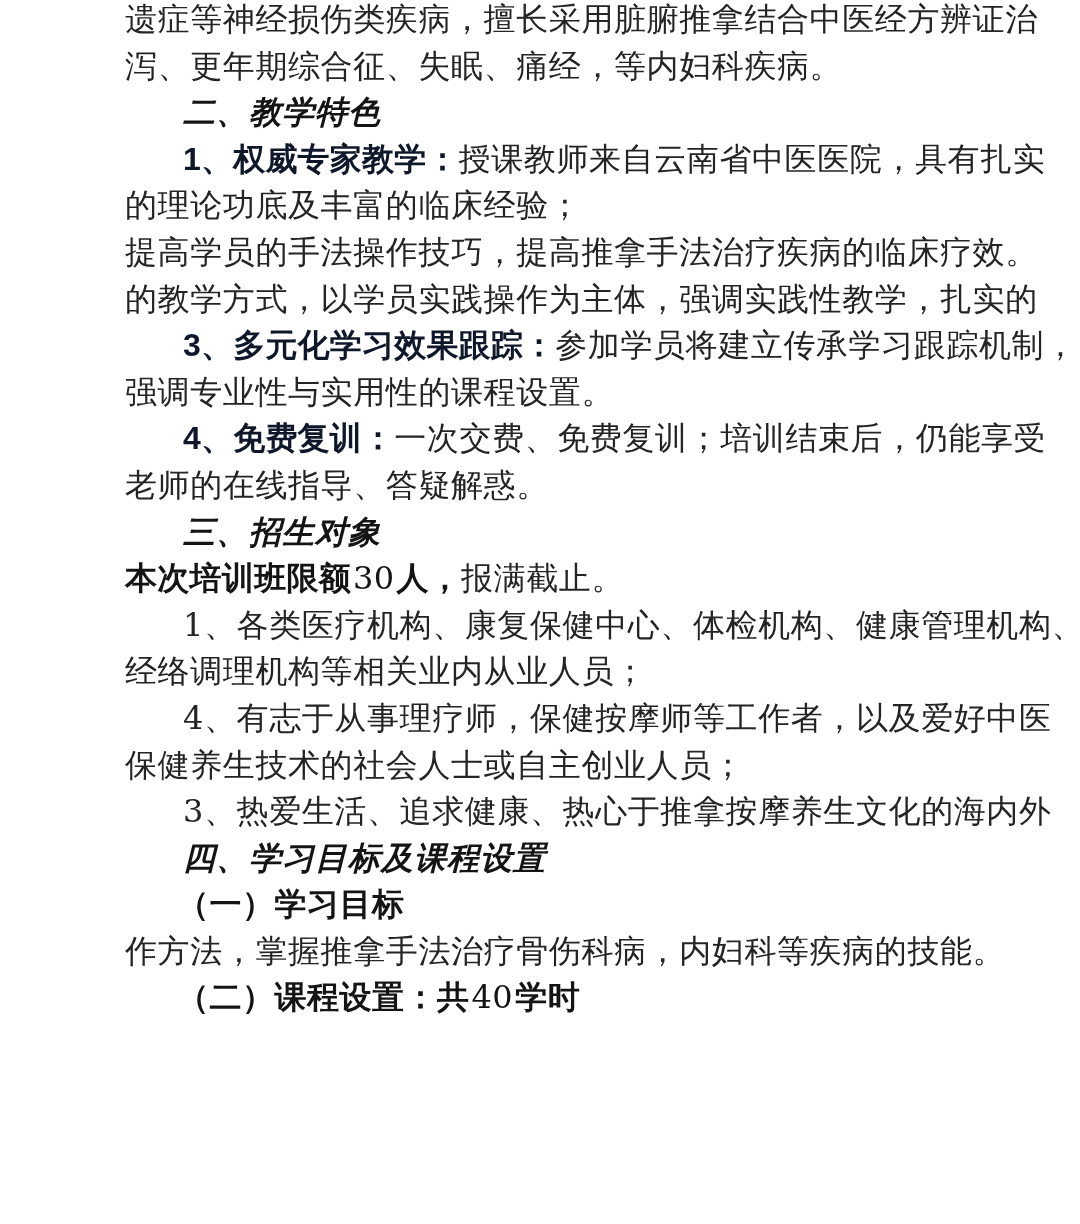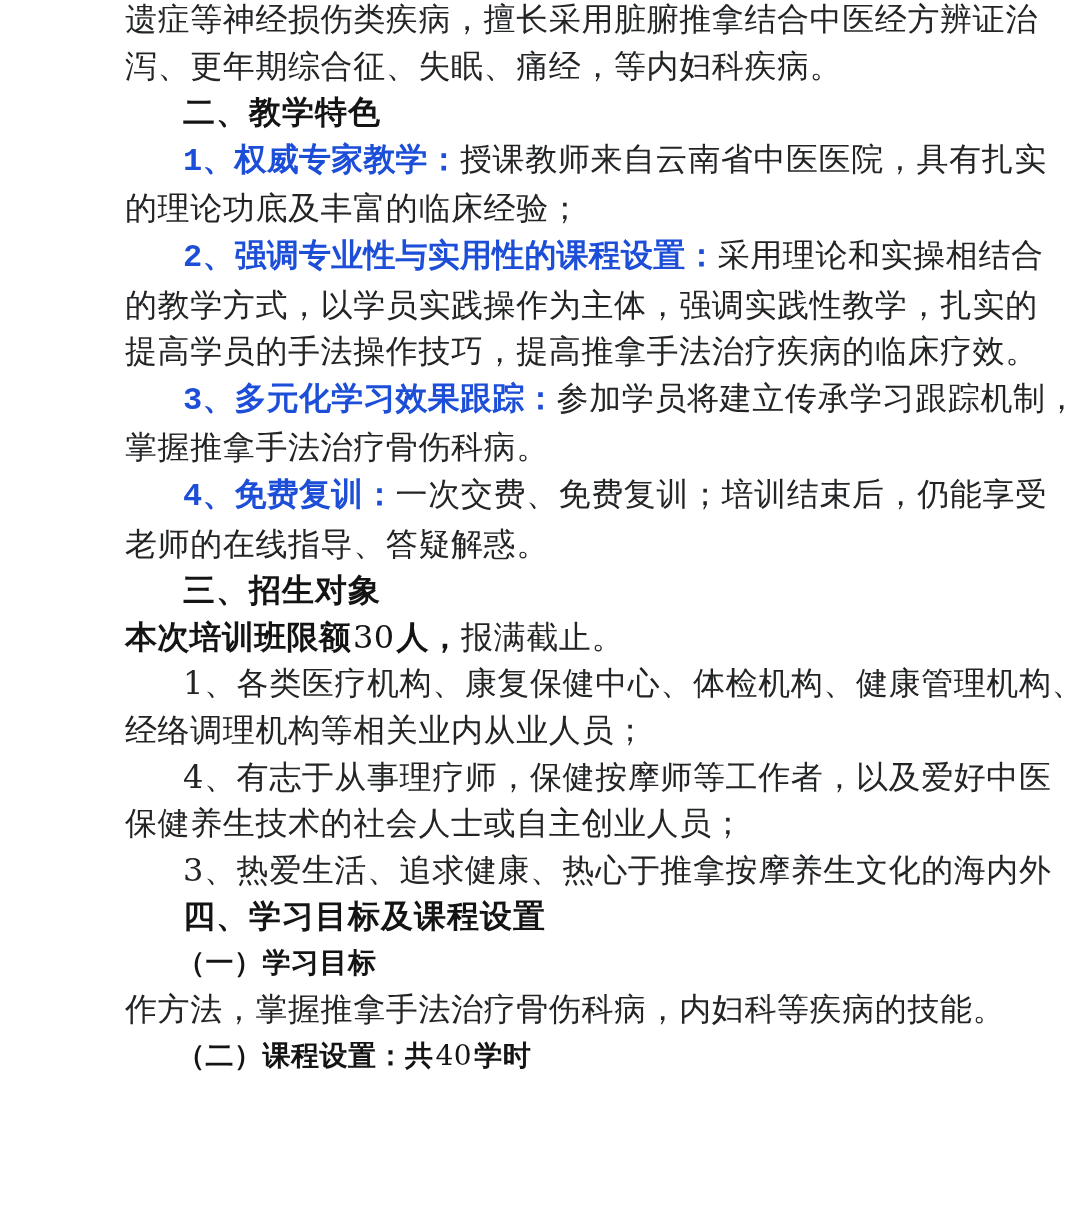--- a/index.html
+++ b/index.html
@@ -56,40 +56,41 @@
   
   .section-heading {
     font-family: "Liberation Sans", "DejaVu Sans", sans-serif;
     font-weight: 700;
     font-size: 32px;
     line-height: 46.6px;
     letter-spacing: 1px;
     padding-left: 58px;
     color: #141414;
     white-space: nowrap;
+    font-style: italic;
   }
 
   
   .sub-heading {
     font-family: "Liberation Sans", "DejaVu Sans", sans-serif;
     font-weight: 700;
-    font-size: 28px;
+    font-size: 32px;
     line-height: 46.6px;
     letter-spacing: 0.5px;
     padding-left: 52px;
     color: #141414;
     white-space: nowrap;
   }
 
   
   .lead-bold {
-    font-family: Liberation Mono, monospace;
+    font-family: Liberation Sans, sans-serif;
     font-weight: 700;
     letter-spacing: 0.2px;
-    color: #1d4ed8;
+    color: #0f172a;
   }
 
   
   .quota-bold {
     font-family: "Liberation Sans", "DejaVu Sans", sans-serif;
     font-weight: 700;
     letter-spacing: 0.3px;
     color: #141414;
     margin-top: 32px;
   }
@@ -117,28 +118,27 @@
     </div>
 
     <div class="section-heading">二、教学特色</div>
 
     <div class="para">
       <div class="line indent"><span class="lead-bold">1、权威专家教学：</span><span class="body-text">授课教师来自云南省中医医院，具有扎实</span></div>
       <div class="line body-text">的理论功底及丰富的临床经验；</div>
     </div>
 
     <div class="para">
-      <div class="line indent"><span class="lead-bold">2、强调专业性与实用性的课程设置：</span><span class="body-text">采用理论和实操相结合</span></div>
+      <div class="line body-text">提高学员的手法操作技巧，提高推拿手法治疗疾病的临床疗效。</div>
       <div class="line body-text">的教学方式，以学员实践操作为主体，强调实践性教学，扎实的</div>
-      <div class="line body-text">提高学员的手法操作技巧，提高推拿手法治疗疾病的临床疗效。</div>
     </div>
 
     <div class="para">
       <div class="line indent"><span class="lead-bold">3、多元化学习效果跟踪：</span><span class="body-text">参加学员将建立传承学习跟踪机制，</span></div>
-      <div class="line body-text">掌握推拿手法治疗骨伤科病。</div>
+      <div class="line body-text">强调专业性与实用性的课程设置。</div>
     </div>
 
     <div class="para">
       <div class="line indent"><span class="lead-bold">4、免费复训：</span><span class="body-text">一次交费、免费复训；培训结束后，仍能享受</span></div>
       <div class="line body-text">老师的在线指导、答疑解惑。</div>
     </div>
 
     <div class="section-heading">三、招生对象</div>
 
     <div class="line"><span class="quota-bold">本次培训班限额</span><span class="quota-bold num-latin">30</span><span class="quota-bold">人，</span><span class="body-text">报满截止。</span></div>

